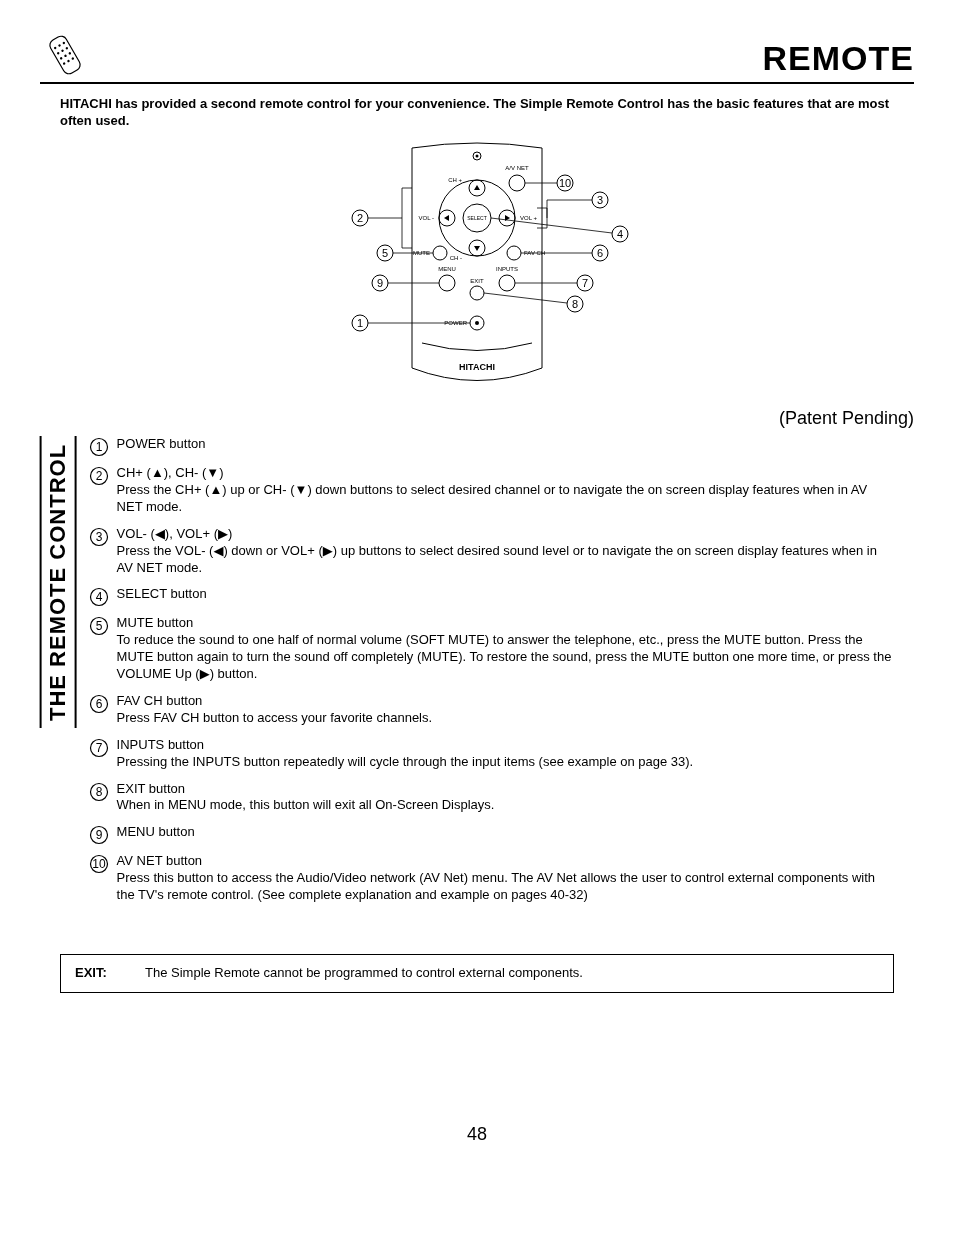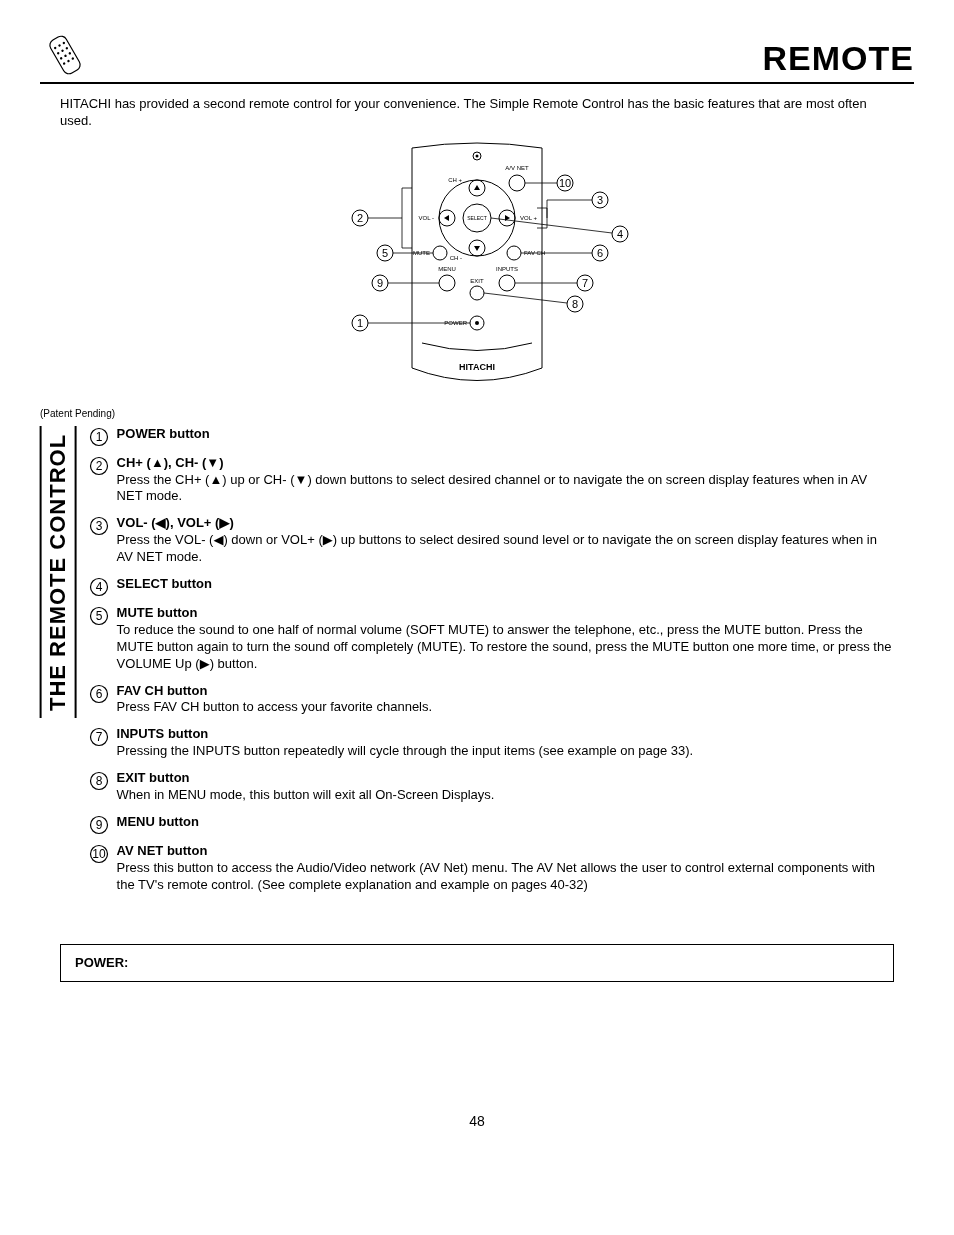--- a/index.html
+++ b/index.html
@@ -21,29 +21,30 @@
     margin-bottom: 12px;
   }
   .header-icon svg { display:block; }
   .header-title {
     font-size: 34px;
     font-weight: bold;
     letter-spacing: 1px;
   }
   .intro {
     margin: 8px 20px 8px 20px;
+    font-weight: bold;
   }
   .diagram-wrap {
     text-align: center;
     margin: 4px 0 6px 0;
   }
   .diagram-wrap svg { display:inline-block; }
   .patent {
-    text-align: left;
-    font-size: 10px;
+    text-align: right;
+    font-size: 18px;
     margin-top: 4px;
   }
   .body-area {
     display: flex;
     align-items: flex-start;
     margin-top: 6px;
   }
   .side-label {
     writing-mode: vertical-rl;
     transform: rotate(180deg);
@@ -71,32 +72,32 @@
     margin-bottom: 10px;
   }
   .num {
     flex: 0 0 22px;
     height: 18px;
     margin-right: 6px;
     margin-top: 1px;
   }
   .num svg { display:block; }
   .item-text { flex: 1; }
-  .item-title { font-weight: bold; }
+  .item-title { font-weight: normal; }
   .note-box {
     border: 1px solid #000;
     margin: 40px 20px 0 20px;
     padding: 10px 14px;
     display: flex;
   }
   .note-label { font-weight: bold; width: 70px; }
   .page-num {
     text-align: center;
     margin-top: 130px;
-    font-size: 14px;
+    font-size: 18px;
   }
 </style>
 </head>
 <body>
 
 <div class="header-row">
   <div class="header-icon">
     <svg width="50" height="50" viewBox="0 0 50 50">
       <g transform="rotate(-30 25 25)">
         <rect x="16" y="6" width="18" height="38" rx="6" ry="6" fill="none" stroke="#000" stroke-width="1.2"></rect>
@@ -311,16 +312,17 @@
             <circle cx="10" cy="10" r="8.5" fill="#fff" stroke="#000" stroke-width="1.2"></circle>
             <text x="10" y="14" font-size="12" text-anchor="middle" font-family="Arial">10</text>
           </svg>
         </div>
         <div class="item-text"><span class="item-title">AV NET button</span><br><span>Press this button to access the Audio/Video network (AV Net) menu.  The AV Net allows the user to control external components with the TV's remote control.  (See complete explanation and example on pages 40-32)</span></div>
       </div>
     </div>
 </div>
 
 <div class="note-box">
-  <div class="note-label">POWER:</div>
+  <div class="note-label">EXIT:</div>
+  <div>The Simple Remote cannot be programmed to control external components.</div>
 </div>
 
 <div class="page-num">48</div>
 
 </body></html>

